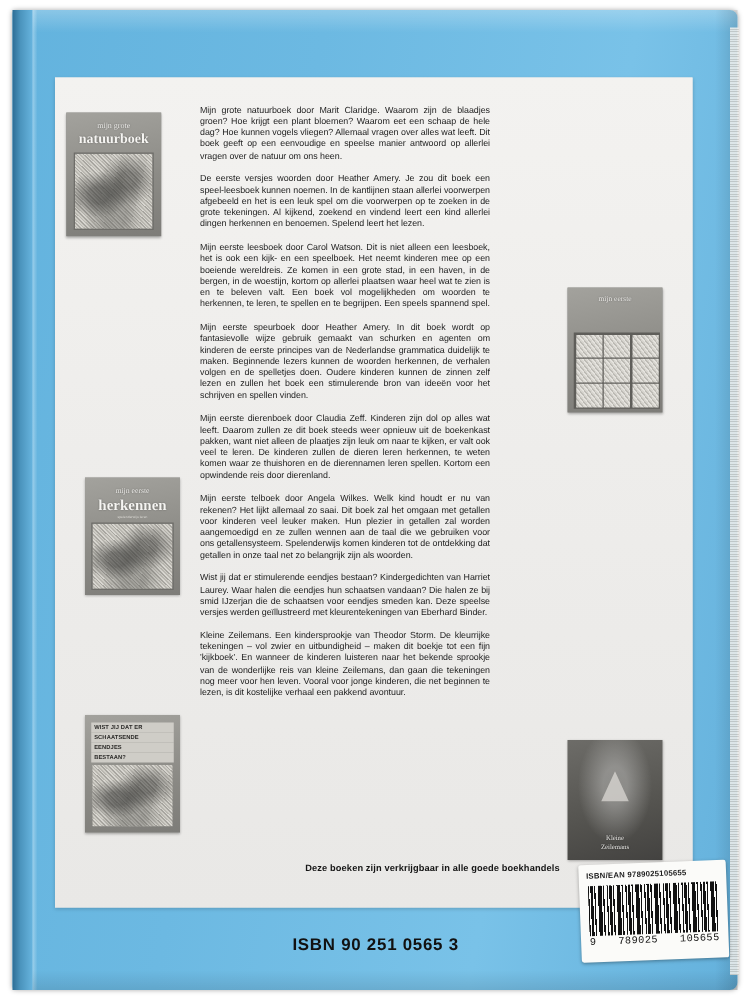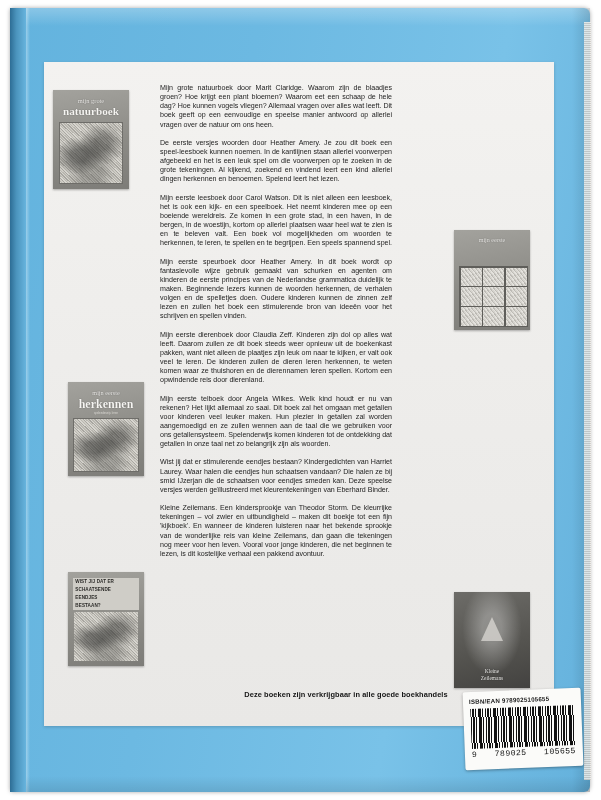--- a/index.html
+++ b/index.html
@@ -407,20 +407,21 @@
         <span class="t">Wist jij dat er stimulerende eendjes bestaan?</span><span> Kindergedichten van Harriet Laurey. Waar halen die eendjes hun schaatsen vandaan? Die halen ze bij smid IJzerjan die de schaatsen voor eendjes smeden kan. Deze speelse versjes werden geïllustreerd met kleurentekeningen van Eberhard Binder.</span>
       </p>
       <p class="blurb">
         <span class="t">Kleine Zeilemans.</span><span> Een kindersprookje van Theodor Storm. De kleurrijke tekeningen – vol zwier en uitbundigheid – maken dit boekje tot een fijn 'kijkboek'. En wanneer de kinderen luisteren naar het bekende sprookje van de wonderlijke reis van kleine Zeilemans, dan gaan die tekeningen nog meer voor hen leven. Vooral voor jonge kinderen, die net beginnen te lezen, is dit kostelijke verhaal een pakkend avontuur.</span>
       </p>
     </div>
 
     <div class="panel-footer">Deze boeken zijn verkrijgbaar in alle goede boekhandels</div>
   </div>
 
+  <div class="isbn-line">ISBN 90 251 0565 3</div>
 
   <div class="barcode-sticker">
     <div class="bc-caption">ISBN/EAN 9789025105655</div>
     <div class="bars"></div>
     <div class="bc-digits">
       <span>9</span>
       <span>789025</span>
       <span>105655</span>
     </div>
   </div>

